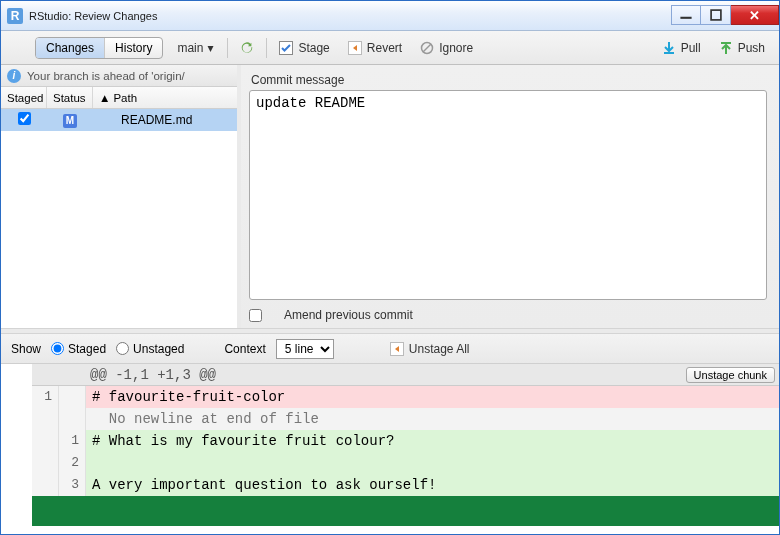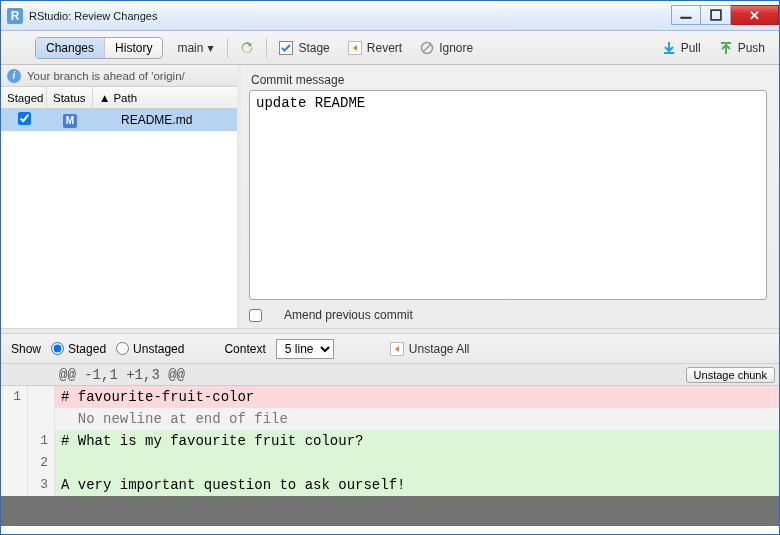--- a/index.html
+++ b/index.html
@@ -199,24 +199,25 @@
 .ctxselect {
   border: 1px solid #999;
   padding: 1px 4px;
   font-size: 12px;
   background: #fff;
   width: 58px;
 }
 .diffview {
   height: 162px;
   overflow: hidden;
-  background: #737373;
+  background: #15803d;
   font-family: "Consolas", "Courier New", monospace;
   font-size: 14px;
   position: relative;
+  margin-left: 31px;
 }
 .diffhdr {
   display: flex;
   background: #e8e8e8;
   border-bottom: 1px solid #ccc;
   height: 22px;
   align-items: center;
 }
 .diffhdr .ln { width: 54px; }
 .diffhdr .txt { flex: 1; padding-left: 4px; color: #555; }

